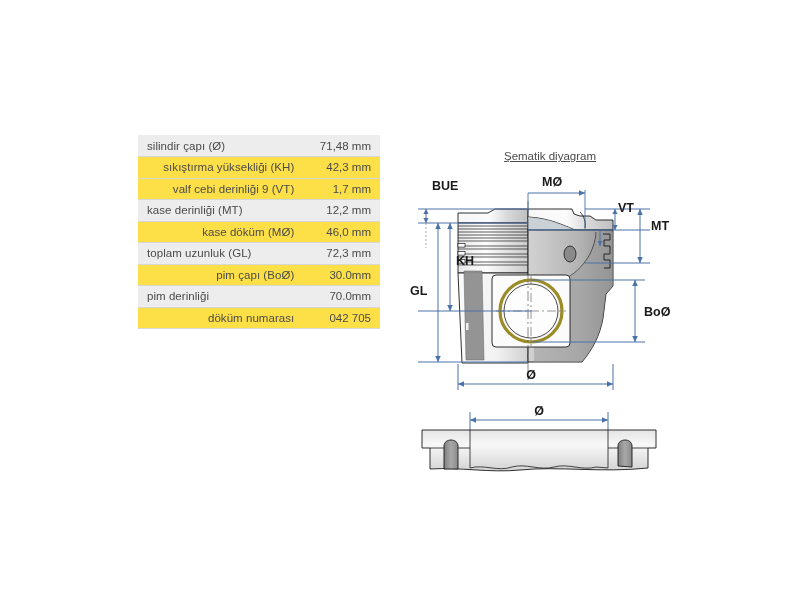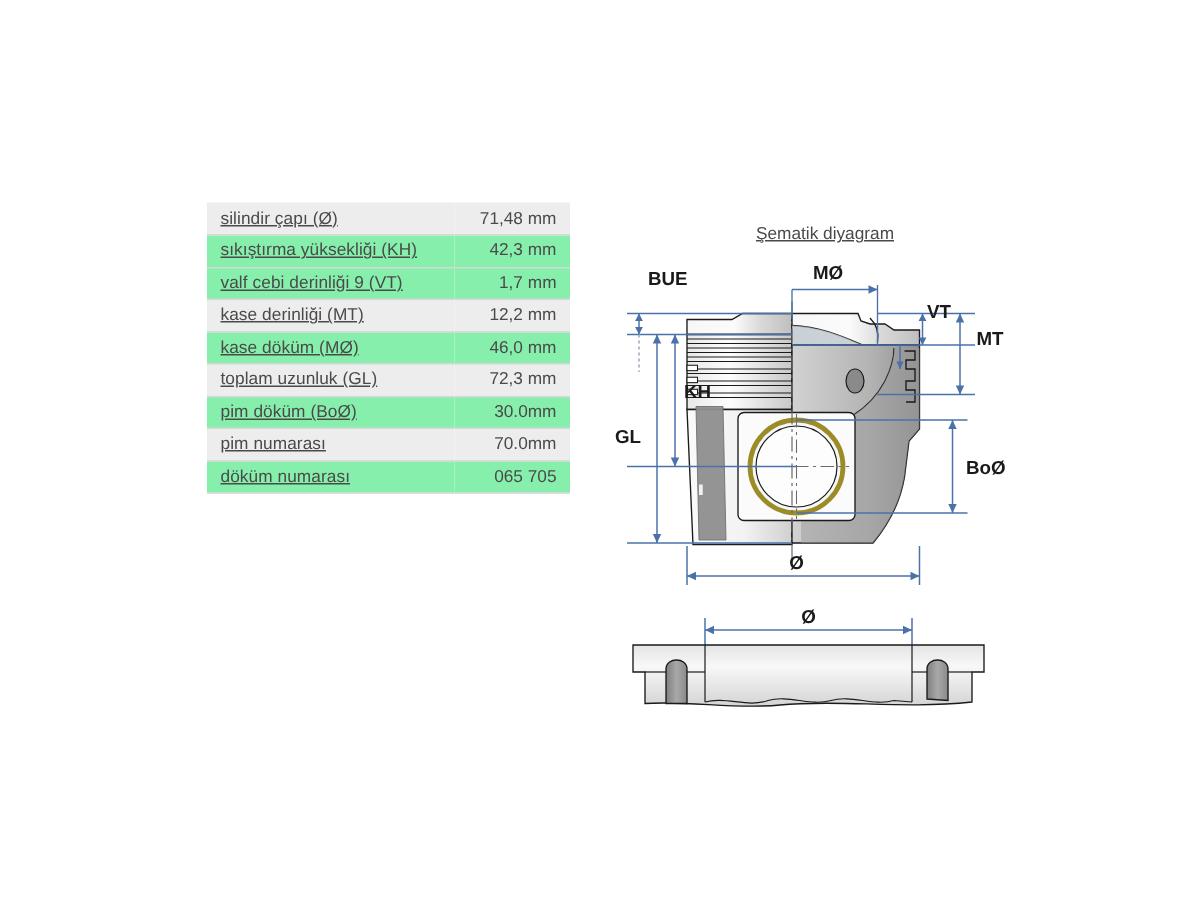--- a/index.html
+++ b/index.html
@@ -25,32 +25,32 @@
     font-size: 11.5px;
     color: #4a4a4a;
   }
   #spec-table tr {
     height: 21.5px;
   }
   #spec-table tr.shaded td {
     background: #ededed;
   }
   #spec-table tr.plain td {
-    background: #86efac;
+    background: #fde047;
+    text-align: right;
   }
   #spec-table td {
     border-bottom: 1px solid #d7d7d7;
     padding: 0 9px;
     white-space: nowrap;
     vertical-align: middle;
   }
   #spec-table td.label {
     text-align: left;
     letter-spacing: 0.05px;
-    text-decoration: underline;
   }
   #spec-table td.value {
     text-align: right;
   }
 
   
   #diagram-panel {
     position: absolute;
     left: 400px;
     top: 140px;
@@ -102,30 +102,30 @@
     </tr>
     <tr class="plain">
       <td class="label">kase döküm (MØ)</td>
       <td class="value">46,0 mm</td>
     </tr>
     <tr class="shaded">
       <td class="label">toplam uzunluk (GL)</td>
       <td class="value">72,3 mm</td>
     </tr>
     <tr class="plain">
-      <td class="label">pim döküm (BoØ)</td>
+      <td class="label">pim çapı (BoØ)</td>
       <td class="value">30.0mm</td>
     </tr>
     <tr class="shaded">
-      <td class="label">pim numarası</td>
+      <td class="label">pim derinliği</td>
       <td class="value">70.0mm</td>
     </tr>
     <tr class="plain">
       <td class="label">döküm numarası</td>
-      <td class="value">065 705</td>
+      <td class="value">042 705</td>
     </tr>
   </tbody>
 </table>
 
 <div id="diagram-panel">
 
   <div id="diagram-title">Şematik diyagram</div>
 
   <svg id="diagram-svg" width="300" height="310" viewBox="0 0 300 310">
     <defs>

